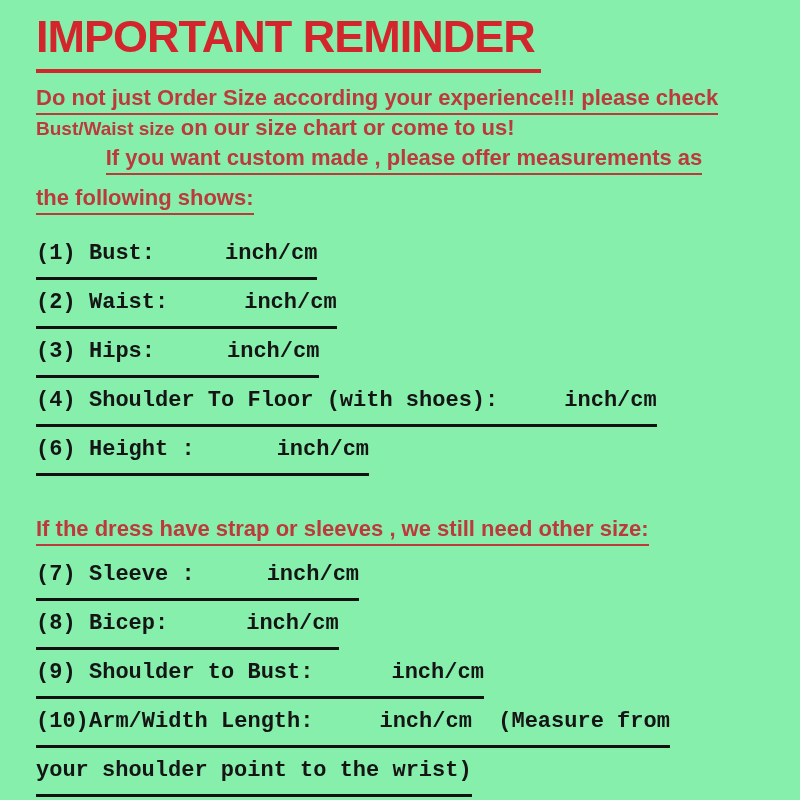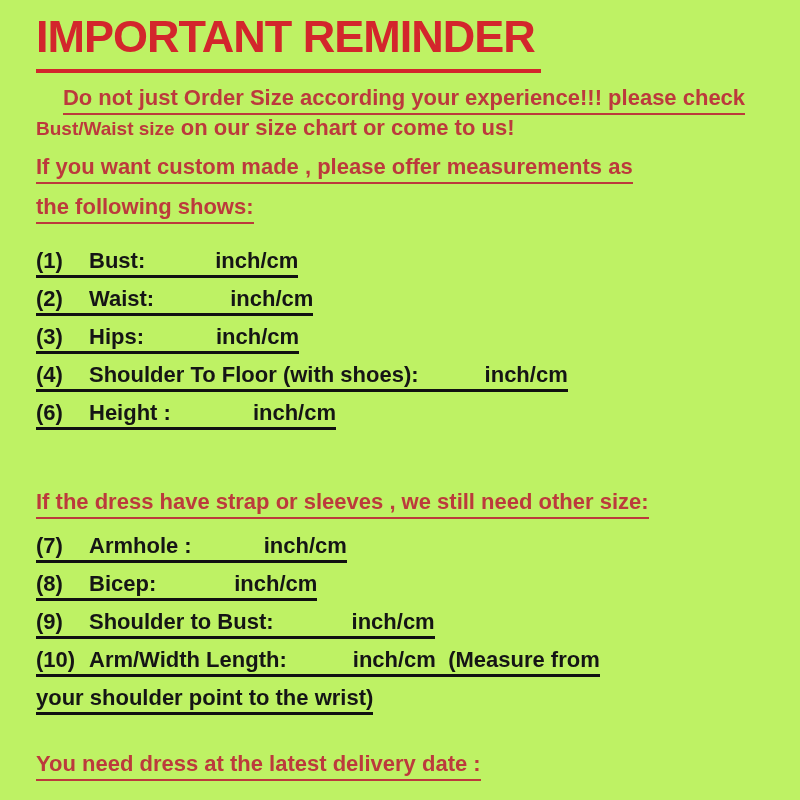--- a/index.html
+++ b/index.html
@@ -4,21 +4,21 @@
 <style>
   :root{
     --title-red:#d3262c;
     --body-red:#bc3a3c;
     --ink:#151515;
   }
   *{box-sizing:border-box;}
   html,body{margin:0;padding:0;background:#ffffff;}
   .page{
     width:800px;height:800px;
-    background:#bef264;
+    background:#86efac;
     padding:14px 28px 0 36px;
     font-family:"Liberation Sans", sans-serif;
     font-weight:bold;
     overflow:hidden;
   }
   
   .title-wrap{margin:0;}
   .title{
     display:inline-block;
     font-size:45px;
@@ -37,32 +37,33 @@
     padding-bottom:3px;
     white-space:pre;
   }
   .no-u{white-space:pre;}
   .small-red{font-size:19px;}
   
   .item{font-size:22px;line-height:26px;color:var(--ink);margin-bottom:8px;}
   .u-black{
     display:inline-block;
     border-bottom:3px solid #111;
-    padding-bottom:1px;
+    padding-bottom:10px;
     white-space:pre;
+    font-family:Liberation Mono, monospace;
   }
   .num{display:inline-block;width:53px;white-space:pre;}
   .spacer{display:inline-block;height:2px;}
   
-  .intro1{margin-top:12px;text-align:center;}
+  .intro1{margin-top:12px;}
   .intro2{margin-top:0;}
-  .intro3{margin-top:13px;}
+  .intro3{margin-top:4px;text-align:center;}
   .intro4{margin-top:10px;}
   .items-a{margin-top:24px;}
-  .section2{margin-top:59px;margin-bottom:14px;text-decoration:underline;}
+  .section2{margin-top:40px;margin-bottom:14px;text-decoration:underline;}
   .footer1{margin-top:36px;}
 </style>
 </head>
 <body>
 
 <div class="page">
 
   <div class="title-wrap">
     <span class="title">IMPORTANT REMINDER</span>
   </div>
@@ -100,21 +101,21 @@
       <span class="u-black"><span class="num">(6)</span><span>Height :</span><span class="spacer" style="width:82px"></span><span>inch/cm</span></span>
     </div>
   </div>
 
   <div class="red-line section2">
     <span class="u-red">If the dress have strap or sleeves , we still need other size:</span>
   </div>
 
   <div>
     <div class="item">
-      <span class="u-black"><span class="num">(7)</span><span>Armhole :</span><span class="spacer" style="width:72px"></span><span>inch/cm</span></span>
+      <span class="u-black"><span class="num">(7)</span><span>Sleeve :</span><span class="spacer" style="width:72px"></span><span>inch/cm</span></span>
     </div>
     <div class="item">
       <span class="u-black"><span class="num">(8)</span><span>Bicep:</span><span class="spacer" style="width:78px"></span><span>inch/cm</span></span>
     </div>
     <div class="item">
       <span class="u-black"><span class="num">(9)</span><span>Shoulder to Bust:</span><span class="spacer" style="width:78px"></span><span>inch/cm</span></span>
     </div>
     <div class="item">
       <span class="u-black"><span class="num">(10)</span><span>Arm/Width Length:</span><span class="spacer" style="width:66px"></span><span>inch/cm</span><span>  (Measure from</span></span>
     </div>

